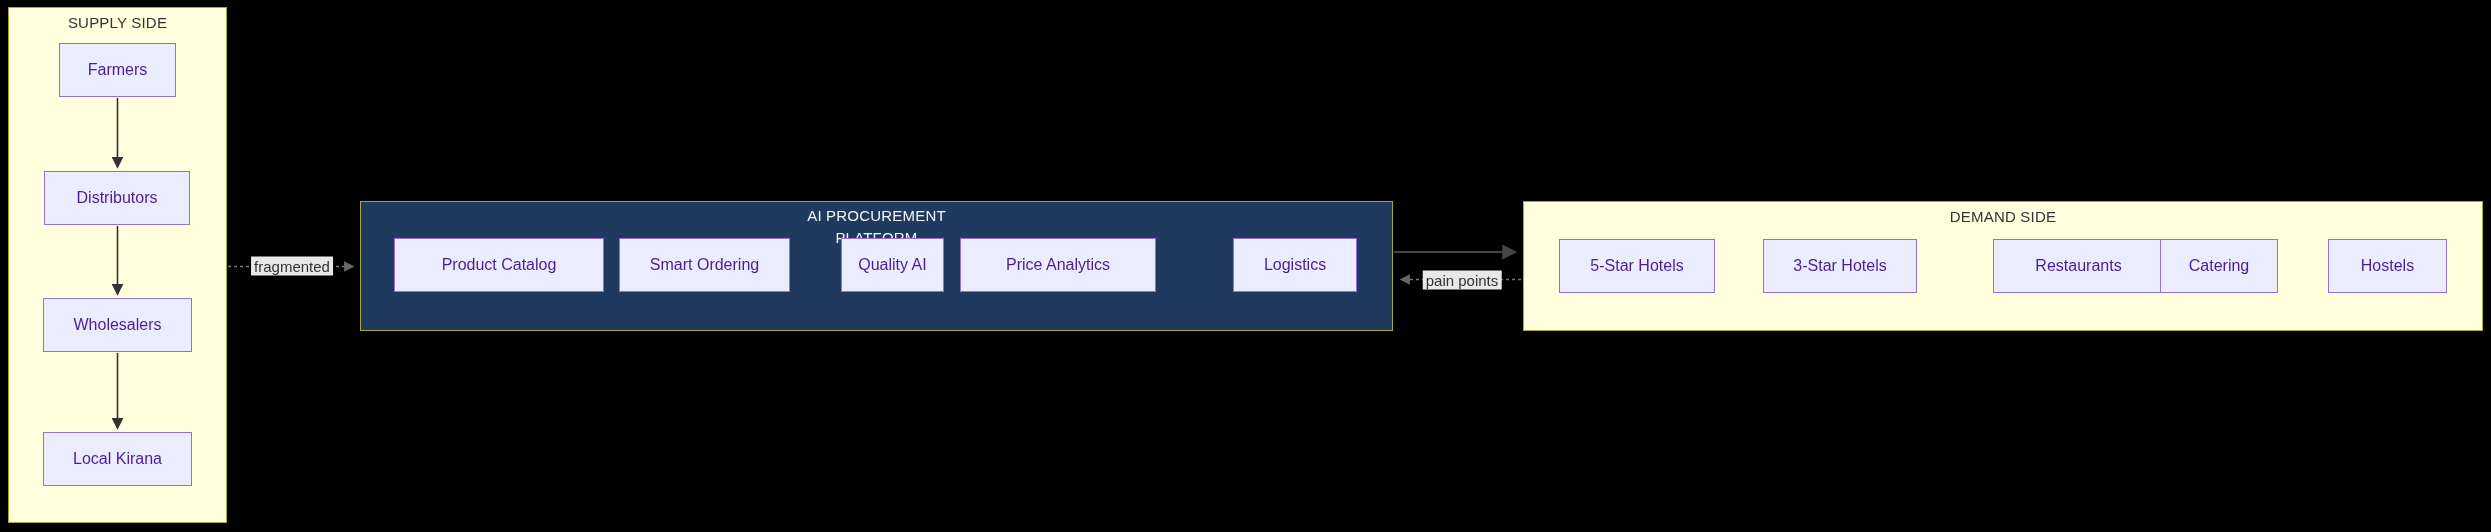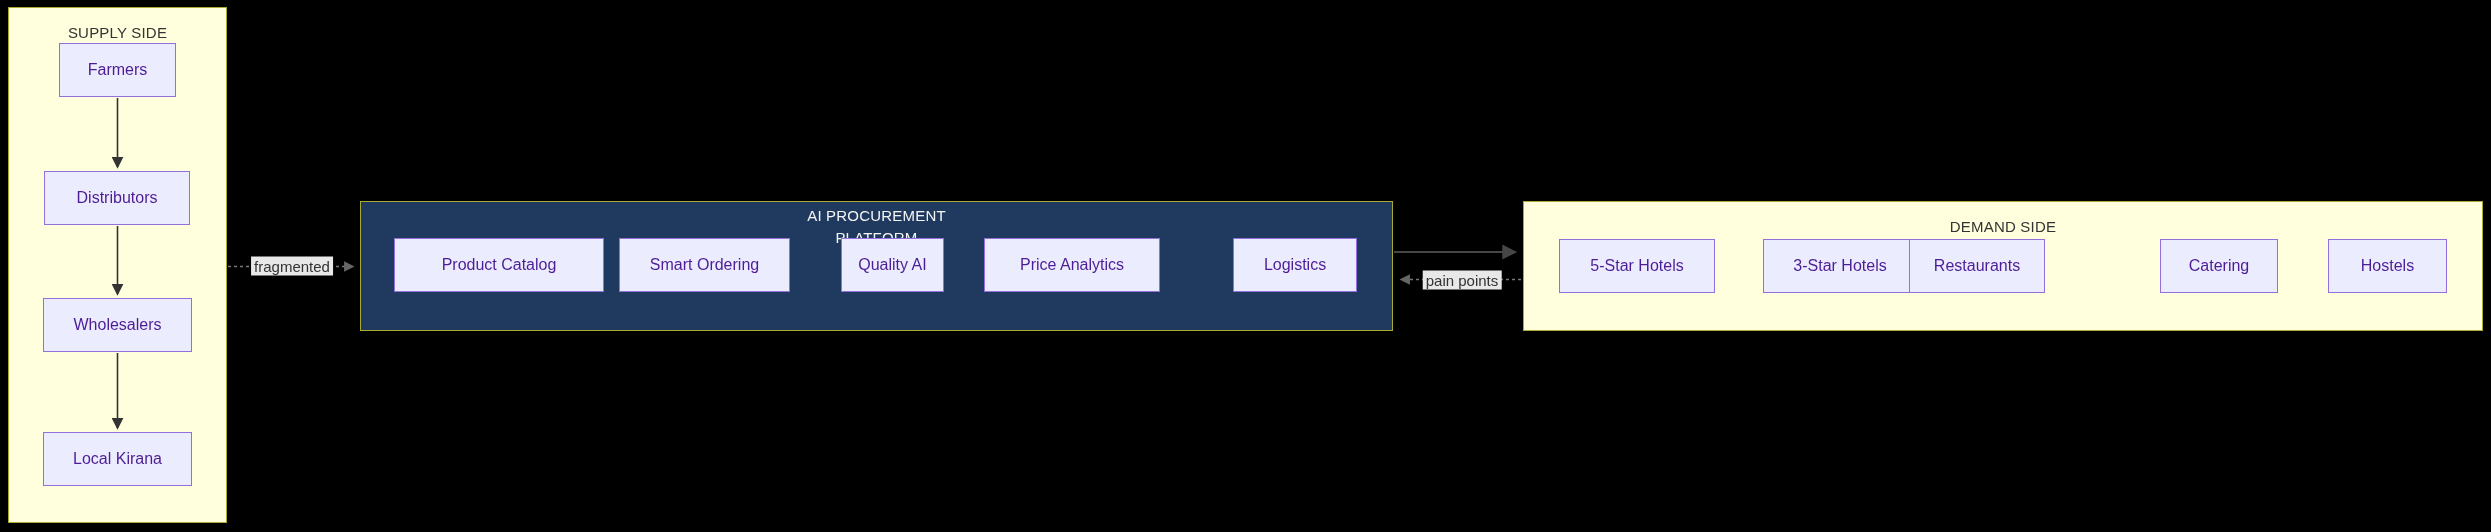--- a/index.html
+++ b/index.html
@@ -2,21 +2,21 @@
 <html><head>
 <meta charset="utf-8">
 <style>
   html,body { margin:0; padding:0; background:#000; }
   .canvas {
     position:relative; width:2491px; height:532px; background:#000000;
     font-family:"Liberation Sans", sans-serif; overflow:hidden;
   }
   .cluster { position:absolute; background:#ffffde; border:1.2px solid #aaaa33; box-sizing:border-box; }
   .cluster.platform { background:#1f3a5e; }
-  .cluster-title { text-align:center; padding-top:16px; font-size:15px; line-height:18px; color:#333333; font-weight:500; letter-spacing:0.2px; }
+  .cluster-title { text-align:center; padding-top:6px; font-size:15px; line-height:18px; color:#333333; font-weight:500; letter-spacing:0.2px; }
   .platform .cluster-title { color:#f5f5f5; padding-top:3px; }
   .title-wrap { display:inline-block; width:170px; line-height:22px; }
   .edges { position:absolute; left:0; top:0; pointer-events:none; }
   .node {
     position:absolute; box-sizing:border-box; height:54px;
     background:#ececff; border:1.5px solid #9370db; color:#4c1d95;
     display:flex; align-items:center; justify-content:center;
     font-size:16px; z-index:3;
   }
   .edge-label {
@@ -69,25 +69,25 @@
   </svg>
 
   <div class="node" style="left:59px;top:43px;width:117px">Farmers</div>
   <div class="node" style="left:44px;top:171px;width:146px">Distributors</div>
   <div class="node" style="left:43px;top:432px;width:149px">Local Kirana</div>
   <div class="node" style="left:43px;top:298px;width:149px">Wholesalers</div>
 
   <div class="node" style="left:394px;top:238px;width:210px">Product Catalog</div>
   <div class="node" style="left:619px;top:238px;width:171px">Smart Ordering</div>
   <div class="node" style="left:841px;top:238px;width:103px">Quality AI</div>
-  <div class="node" style="left:984px;top:238px;width:176px">Price Analytics</div>
+  <div class="node" style="left:960px;top:238px;width:196px">Price Analytics</div>
   <div class="node" style="left:1233px;top:238px;width:124px">Logistics</div>
 
   <div class="node" style="left:1559px;top:239px;width:156px">5-Star Hotels</div>
   <div class="node" style="left:1763px;top:239px;width:154px">3-Star Hotels</div>
-  <div class="node" style="left:1909px;top:239px;width:136px">Restaurants</div>
+  <div class="node" style="left:1993px;top:239px;width:171px">Restaurants</div>
   <div class="node" style="left:2328px;top:239px;width:119px">Hostels</div>
   <div class="node" style="left:2160px;top:239px;width:118px">Catering</div>
 
   <div class="edge-label" style="left:292px;top:266px">fragmented</div>
   <div class="edge-label" style="left:1462px;top:280px">pain points</div>
 
 </div>
 
 </body></html>

